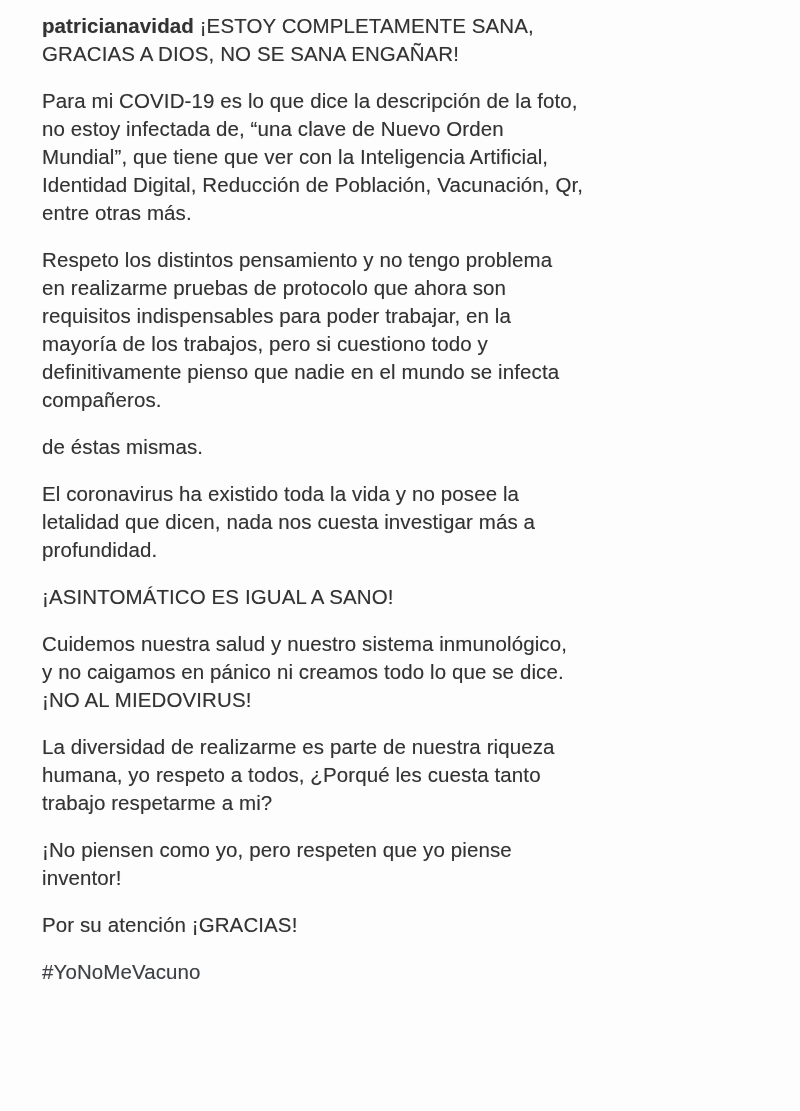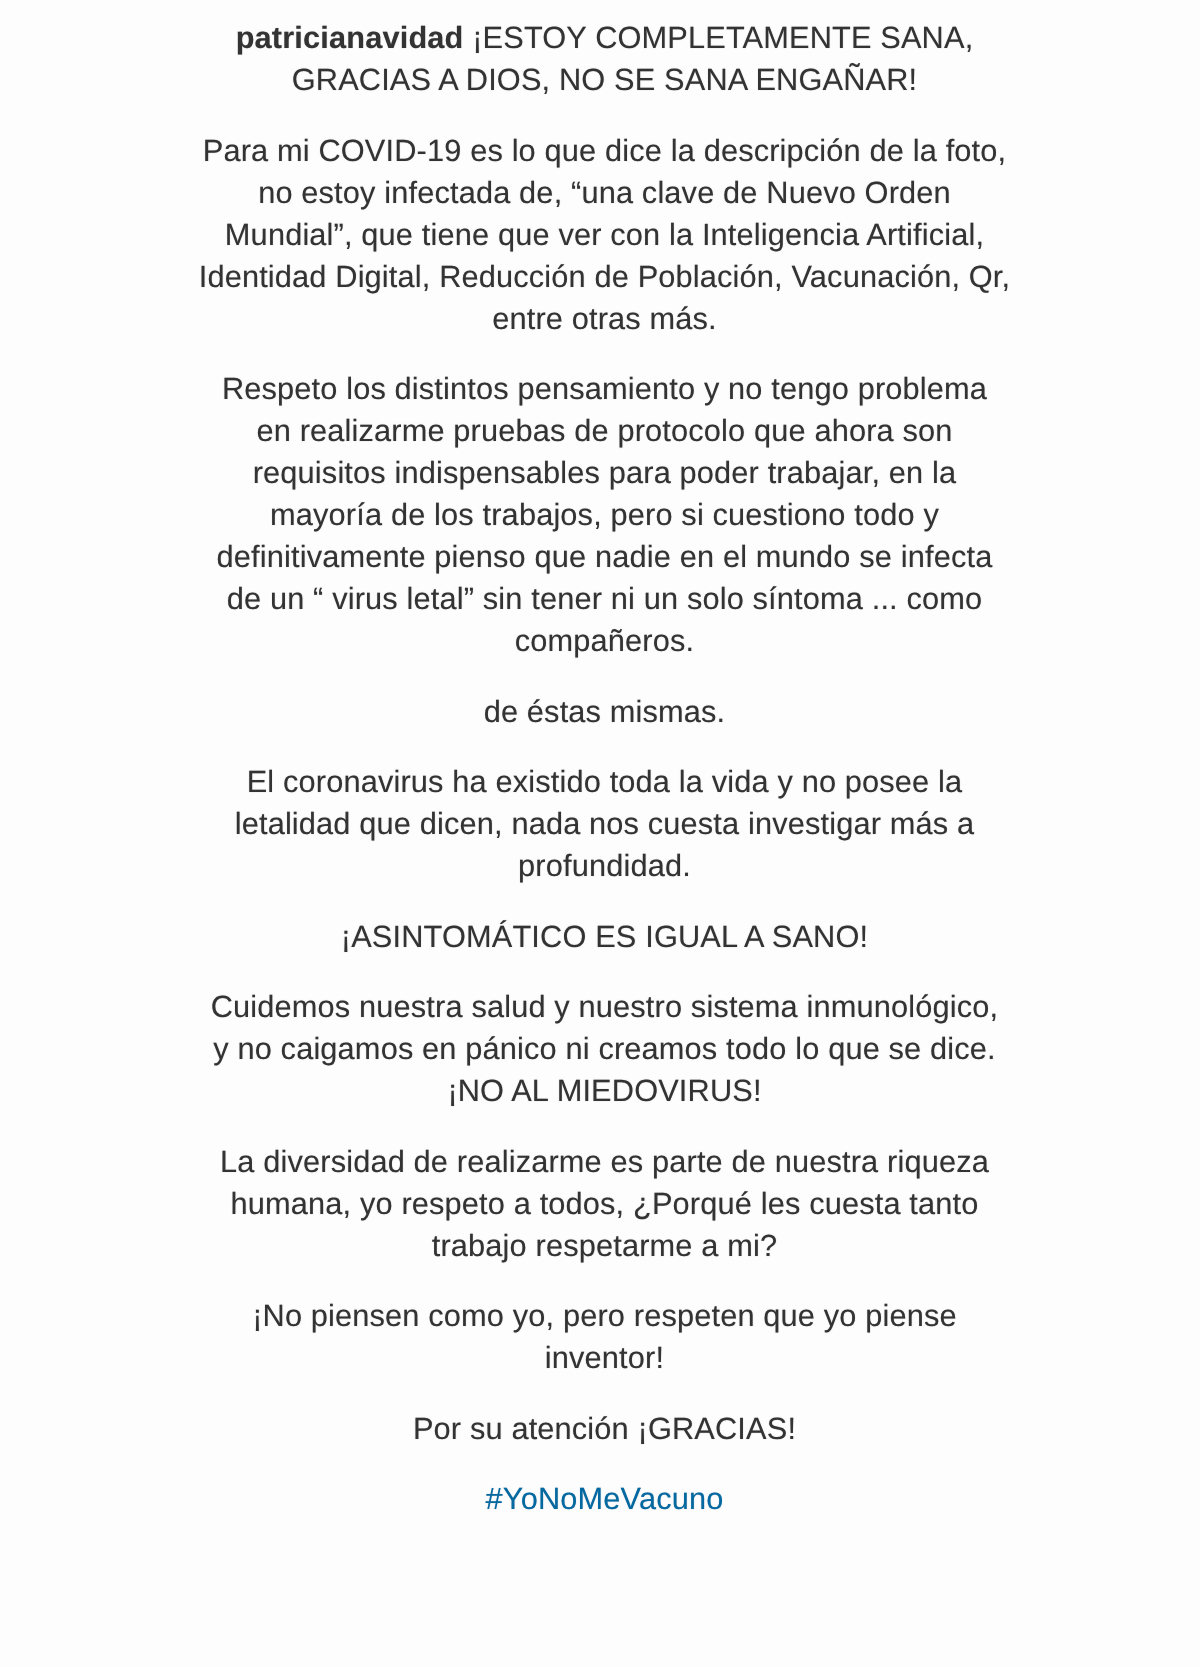--- a/index.html
+++ b/index.html
@@ -20,30 +20,29 @@
     padding: 12px 36px 0 42px;
     color: #333333;
     font-size: 20.5px;
     line-height: 28px;
     letter-spacing: 0.1px;
     
     text-shadow: 0 0 0.7px rgba(70,70,70,0.45);
   }
   .para {
     margin: 0 0 19px 0;
-    text-align: center;
   }
   .line {
     white-space: pre;
   }
   .username {
     font-weight: 700;
   }
   .hashtag {
-    color: #0369a1;
+    color: #404040;
     text-shadow: 0 0 0.7px rgba(63,92,128,0.45);
     cursor: pointer;
   }
 </style>
 </head>
 <body>
 
 <div class="page">
 
   <div class="para">
@@ -58,21 +57,20 @@
       <div class="line">Identidad Digital, Reducción de Población, Vacunación, Qr,</div>
       <div class="line">entre otras más.</div>
     </div>
 
   <div class="para">
       <div class="line">Respeto los distintos pensamiento y no tengo problema</div>
       <div class="line">en realizarme pruebas de protocolo que ahora son</div>
       <div class="line">requisitos indispensables para poder trabajar, en la</div>
       <div class="line">mayoría de los trabajos, pero si cuestiono todo y</div>
       <div class="line">definitivamente pienso que nadie en el mundo se infecta</div>
-      <div class="line">de un “ virus letal” sin tener ni un solo síntoma ... como</div>
       <div class="line">compañeros.</div>
     </div>
 
   <div class="para">
       <div class="line">de éstas mismas.</div>
     </div>
 
   <div class="para">
       <div class="line">El coronavirus ha existido toda la vida y no posee la</div>
       <div class="line">letalidad que dicen, nada nos cuesta investigar más a</div>

